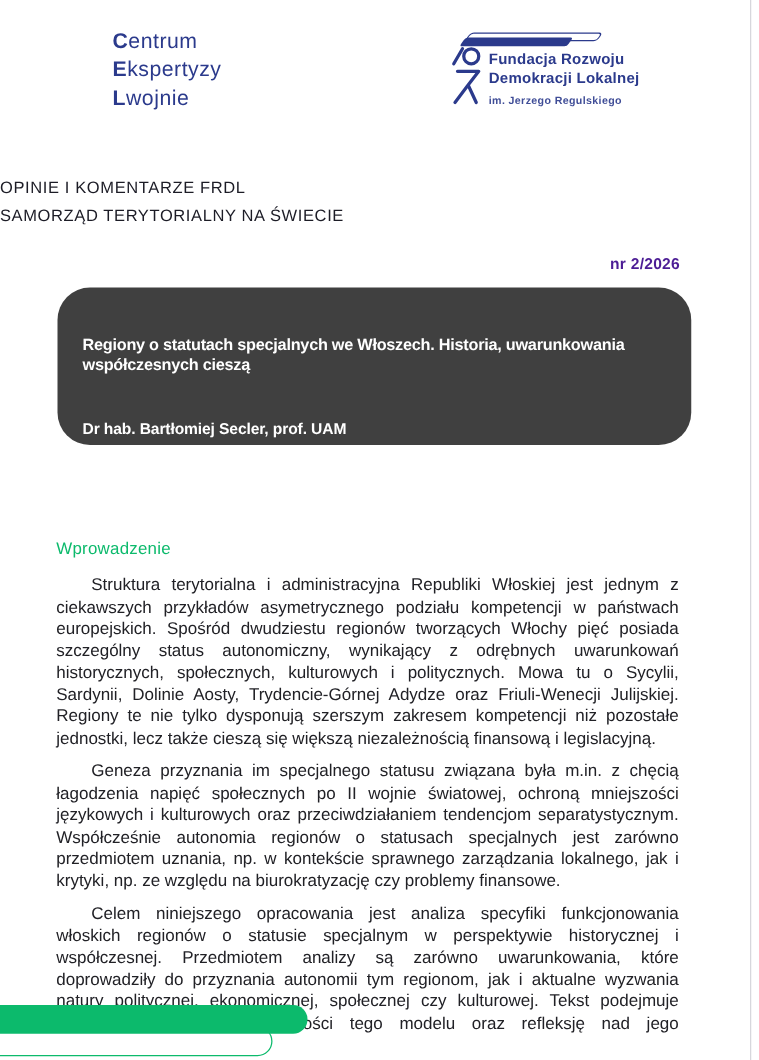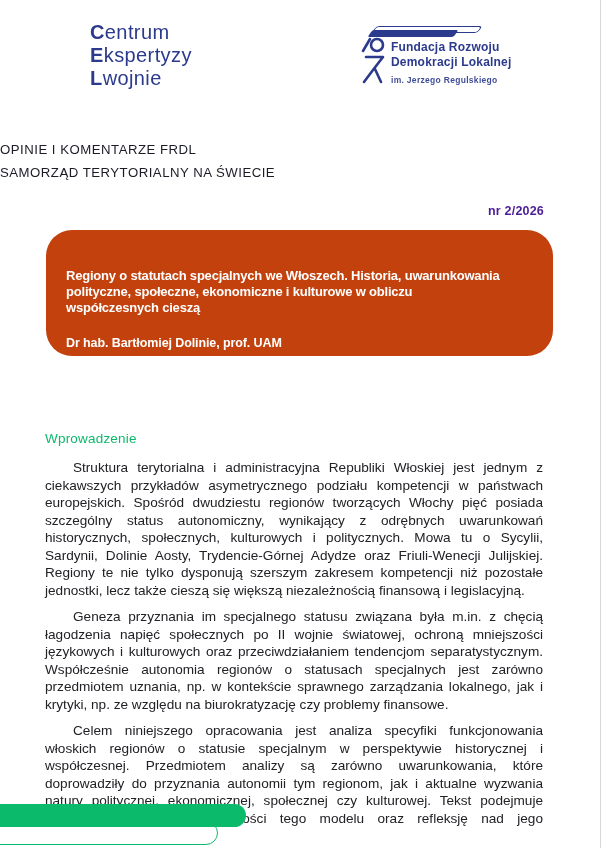--- a/index.html
+++ b/index.html
@@ -3,40 +3,40 @@
 <meta charset="utf-8">
 <style>
   html, body { margin:0; padding:0; background:#ffffff; }
   .page {
     position:relative; width:607px; height:848px; background:#ffffff;
     overflow:hidden; font-family:"Liberation Sans", sans-serif;
   }
   .page-edge-line { position:absolute; left:600px; top:0; width:1px; height:848px; background:#d7d7dc; }
 
   
-  .cel-logo { position:absolute; left:90px; top:21px; color:#2b3a8c; font-size:20px; line-height:23px; letter-spacing:.4px; font-weight:500; }
+  .cel-logo { position:absolute; left:90px; top:21px; color:#2b3a8c; font-size:17px; line-height:23px; letter-spacing:.4px; font-weight:500; }
   .cel-logo .cap { font-weight:800; }
 
   
   .frdl-logo { position:absolute; left:358px; top:20px; width:212px; height:72px; color:#2b3a8c; }
   .frdl-bar-outline { position:absolute; left:16px; top:6px; width:104px; height:5px; border:1.2px solid #2b3a8c; border-radius:3px; background:#fff; transform:skewX(-35deg); }
   .frdl-bar-solid { position:absolute; left:12px; top:10px; width:86px; height:7px; background:#2b3a8c; border-radius:2px; transform:skewX(-35deg); }
   .frdl-icon { position:absolute; left:2px; top:16px; }
   .frdl-text { position:absolute; left:33px; top:20px; }
   .frdl-name { font-size:12px; font-weight:bold; line-height:15px; letter-spacing:.2px; white-space:nowrap; }
   .frdl-sub { margin-top:5px; font-size:8.5px; font-weight:bold; letter-spacing:.3px; opacity:.9; white-space:nowrap; }
 
   
   .doc-header { position:absolute; top:138px; left:0; right:0; text-align:left; color:#1c1c26; font-size:13.2px; letter-spacing:.5px; line-height:23px; }
   .doc-header .hline { white-space:nowrap; }
 
   .issue { position:absolute; top:204px; right:63px; color:#4c1d95; font-size:12.5px; font-weight:600; letter-spacing:.2px; }
 
   
-  .banner { position:absolute; left:46px; top:230px; width:507px; height:126px; background:#c2410c; border-radius:26px; color:#ffffff; }
+  .banner { position:absolute; left:46px; top:230px; width:507px; height:126px; background:#404040; border-radius:26px; color:#ffffff; }
   .banner-title { position:absolute; left:20px; top:38px; font-size:13px; font-weight:bold; letter-spacing:-0.2px; line-height:16.2px; }
   .banner-title div { white-space:nowrap; }
   .banner-author { position:absolute; left:20px; top:106px; font-size:12.5px; font-weight:bold; letter-spacing:-0.1px; white-space:nowrap; }
 
   
   .content { position:absolute; left:45px; top:431px; width:514px; color:#212126; }
   .section-heading { color:#0cba6c; font-size:13.5px; font-weight:normal; letter-spacing:.2px; margin:0 0 13px 0; }
   .content p { margin:0 16px 9px 0; font-size:13.6px; line-height:17.5px; text-align:justify; text-indent:28px; letter-spacing:0; }
   .content p.continues { text-align-last:justify; }
 
@@ -73,24 +73,23 @@
   <div class="doc-header">
     <div class="hline">OPINIE I KOMENTARZE FRDL</div>
     <div class="hline">SAMORZĄD TERYTORIALNY NA ŚWIECIE</div>
   </div>
 
   <div class="issue">nr 2/2026</div>
 
   <div class="banner">
     <div class="banner-title">
       <div>Regiony o statutach specjalnych we Włoszech. Historia, uwarunkowania</div>
-      <div>polityczne, społeczne, ekonomiczne i kulturowe w obliczu</div>
       <div>współczesnych cieszą</div>
     </div>
-    <div class="banner-author">Dr hab. Bartłomiej Dolinie, prof. UAM</div>
+    <div class="banner-author">Dr hab. Bartłomiej Secler, prof. UAM</div>
   </div>
 
   <div class="content">
     <h2 class="section-heading">Wprowadzenie</h2>
     <p>Struktura terytorialna i administracyjna Republiki Włoskiej jest jednym z ciekawszych przykładów asymetrycznego podziału kompetencji w państwach europejskich. Spośród dwudziestu regionów tworzących Włochy pięć posiada szczególny status autonomiczny, wynikający z odrębnych uwarunkowań historycznych, społecznych, kulturowych i politycznych. Mowa tu o Sycylii, Sardynii, Dolinie Aosty, Trydencie-Górnej Adydze oraz Friuli-Wenecji Julijskiej. Regiony te nie tylko dysponują szerszym zakresem kompetencji niż pozostałe jednostki, lecz także cieszą się większą niezależnością finansową i legislacyjną.</p>
     <p>Geneza przyznania im specjalnego statusu związana była m.in. z chęcią łagodzenia napięć społecznych po II wojnie światowej, ochroną mniejszości językowych i kulturowych oraz przeciwdziałaniem tendencjom separatystycznym. Współcześnie autonomia regionów o statusach specjalnych jest zarówno przedmiotem uznania, np. w kontekście sprawnego zarządzania lokalnego, jak i krytyki, np. ze względu na biurokratyzację czy problemy finansowe.</p>
     <p class="continues">Celem niniejszego opracowania jest analiza specyfiki funkcjonowania włoskich regionów o statusie specjalnym w perspektywie historycznej i współczesnej. Przedmiotem analizy są zarówno uwarunkowania, które doprowadziły do przyznania autonomii tym regionom, jak i aktualne wyzwania natury politycznej, ekonomicznej, społecznej czy kulturowej. Tekst podejmuje także próbę oceny skuteczności tego modelu oraz refleksję nad jego</p>
   </div>
 
   <div class="footer-pill-outline"></div>

